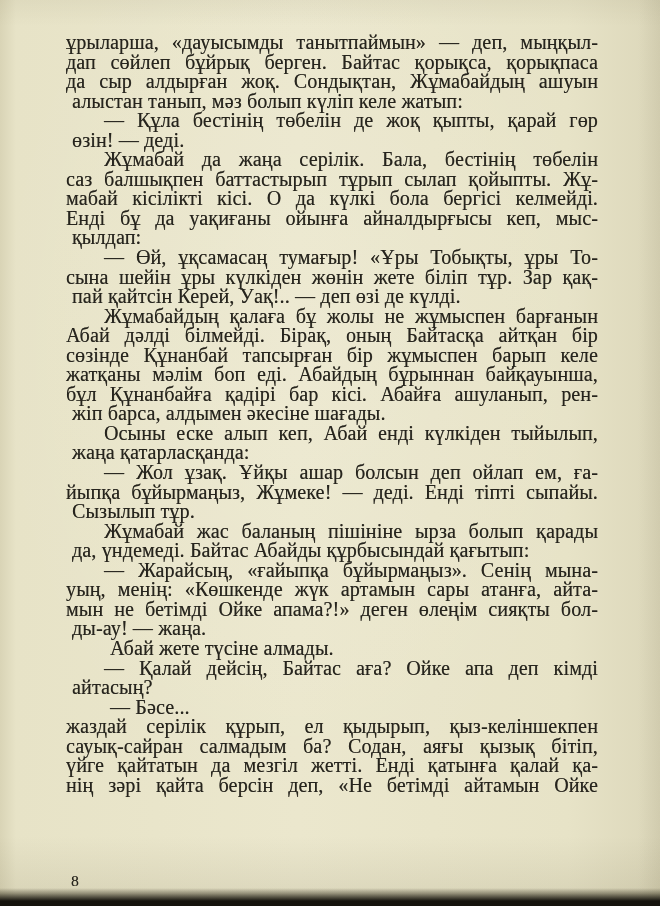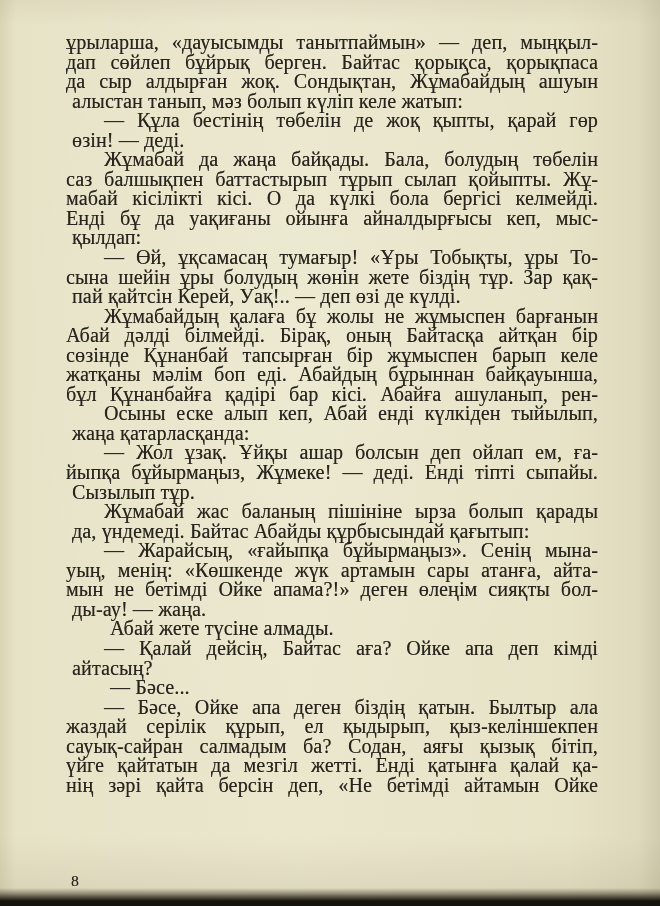--- a/index.html
+++ b/index.html
@@ -51,49 +51,49 @@
 <body>
 
 <div class="scan">
   <div class="page-text" id="text-block">
       <div class="line">ұрыларша, «дауысымды танытпаймын» — деп, мыңқыл-</div>
       <div class="line">дап сөйлеп бұйрық берген. Байтас қорықса, қорықпаса</div>
       <div class="line">да сыр алдырған жоқ. Сондықтан, Жұмабайдың ашуын</div>
       <div class="line end">алыстан танып, мәз болып күліп келе жатып:</div>
       <div class="line indent">— Құла бестінің төбелін де жоқ қыпты, қарай гөр</div>
       <div class="line end">өзін! — деді.</div>
-      <div class="line indent">Жұмабай да жаңа байқады. Бала, болудың төбелін</div>
+      <div class="line indent">Жұмабай да жаңа серілік. Бала, бестінің төбелін</div>
       <div class="line">саз балшықпен баттастырып тұрып сылап қойыпты. Жұ-</div>
       <div class="line">мабай кісілікті кісі. О да күлкі бола бергісі келмейді.</div>
       <div class="line">Енді бұ да уақиғаны ойынға айналдырғысы кеп, мыс-</div>
       <div class="line end">қылдап:</div>
       <div class="line indent">— Өй, ұқсамасаң тумағыр! «Ұры Тобықты, ұры То-</div>
-      <div class="line">сына шейін ұры болудың жөнін жете біздің тұр. Зар қақ-</div>
+      <div class="line">сына шейін ұры күлкіден жөнін жете біліп тұр. Зар қақ-</div>
       <div class="line end">пай қайтсін Керей, Уақ!.. — деп өзі де күлді.</div>
       <div class="line indent">Жұмабайдың қалаға бұ жолы не жұмыспен барғанын</div>
       <div class="line">Абай дәлді білмейді. Бірақ, оның Байтасқа айтқан бір</div>
       <div class="line">сөзінде Құнанбай тапсырған бір жұмыспен барып келе</div>
       <div class="line">жатқаны мәлім боп еді. Абайдың бұрыннан байқауынша,</div>
       <div class="line">бұл Құнанбайға қадірі бар кісі. Абайға ашуланып, рен-</div>
+      <div class="line end">жіп барса, алдымен әкесіне шағады.</div>
       <div class="line indent">Осыны еске алып кеп, Абай енді күлкіден тыйылып,</div>
       <div class="line end">жаңа қатарласқанда:</div>
       <div class="line indent">— Жол ұзақ. Ұйқы ашар болсын деп ойлап ем, ға-</div>
       <div class="line">йыпқа бұйырмаңыз, Жұмеке! — деді. Енді тіпті сыпайы.</div>
       <div class="line end">Сызылып тұр.</div>
       <div class="line indent">Жұмабай жас баланың пішініне ырза болып қарады</div>
       <div class="line end">да, үндемеді. Байтас Абайды құрбысындай қағытып:</div>
       <div class="line indent">— Жарайсың, «ғайыпқа бұйырмаңыз». Сенің мына-</div>
       <div class="line">уың, менің: «Көшкенде жүк артамын сары атанға, айта-</div>
       <div class="line">мын не бетімді Ойке апама?!» деген өлеңім сияқты бол-</div>
       <div class="line end">ды-ау! — жаңа.</div>
       <div class="line indent end">Абай жете түсіне алмады.</div>
       <div class="line indent">— Қалай дейсің, Байтас аға? Ойке апа деп кімді</div>
       <div class="line end">айтасың?</div>
       <div class="line indent end">— Бәсе...</div>
-      <div class="line indent">— Бәсе, Ойке апа деген біздің қатын. Былтыр ала</div>
       <div class="line">жаздай серілік құрып, ел қыдырып, қыз-келіншекпен</div>
       <div class="line">сауық-сайран салмадым ба? Содан, аяғы қызық бітіп,</div>
       <div class="line">үйге қайтатын да мезгіл жетті. Енді қатынға қалай қа-</div>
       <div class="line">нің зәрі қайта берсін деп, «Не бетімді айтамын Ойке</div>
     </div>
   <div class="page-number">8</div>
   <div class="bottom-edge"></div>
 </div>
 
 </body></html>

